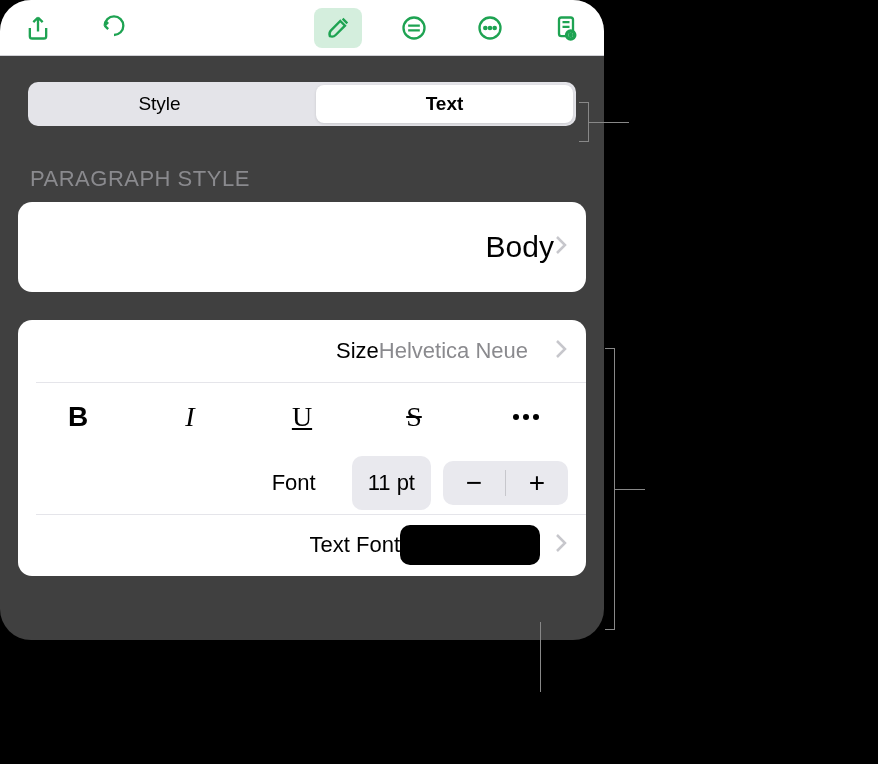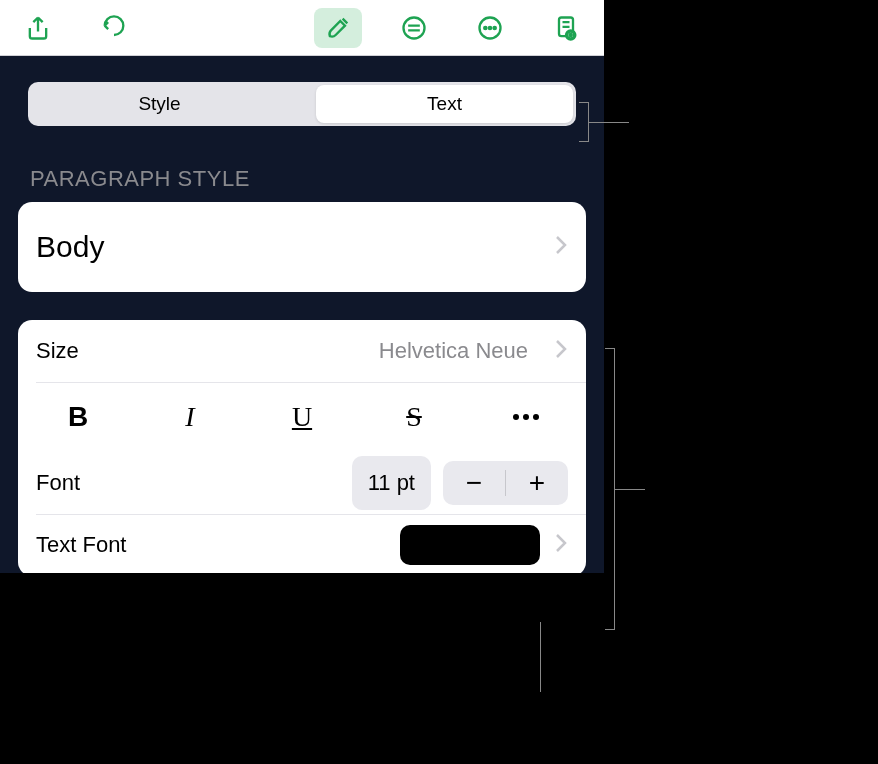--- a/index.html
+++ b/index.html
@@ -9,27 +9,28 @@
       -webkit-font-smoothing: antialiased;
     }
     body {
       font-family: -apple-system, BlinkMacSystemFont, "Helvetica Neue", sans-serif;
       background: #000;
       width: 878px;
       height: 764px;
       position: relative;
     }
     .panel {
-      background: #0f172a;
+      background: #404040;
       width: 604px;
-      height: 573px;
+      height: 640px;
       position: absolute;
       left: 0;
       top: 0;
       overflow: hidden;
+      border-radius: 31px;
     }
     .toolbar {
       height: 56px;
       background: #fff;
       display: flex;
       align-items: center;
       justify-content: space-between;
       padding: 0 14px;
       border-bottom: 1px solid #d1d1d6;
     }
@@ -72,42 +73,42 @@
       display: flex;
       align-items: center;
       justify-content: center;
       font-size: 19px;
       color: #000;
       border-radius: 8px;
     }
     .seg.active {
       background: #fff;
       box-shadow: 0 1px 3px rgba(0,0,0,0.12);
-      font-weight: 400;
+      font-weight: 700;
       margin-left: 28px;
     }
     .body-area {
       padding: 0 18px;
     }
     .section-header {
       font-size: 22px;
       letter-spacing: 0.5px;
       color: #8a8a8e;
       text-transform: uppercase;
       padding: 22px 12px 10px;
     }
     .card {
       background: #fff;
       border-radius: 14px;
       overflow: hidden;
     }
     .row {
       display: flex;
       align-items: center;
-      justify-content: space-between;
+      justify-content: flex-end;
       padding: 0 18px;
       min-height: 62px;
       position: relative;
     }
     .row + .row::before {
       content: "";
       position: absolute;
       left: 18px;
       right: 0;
       top: 0;
@@ -184,20 +185,21 @@
       display: flex;
       align-items: center;
       gap: 12px;
     }
     .size-pill {
       background: #e9e9ee;
       border-radius: 10px;
       padding: 14px 16px;
       font-size: 22px;
       color: #000;
+      margin-left: 36px;
     }
     .stepper {
       display: flex;
       background: #e9e9ee;
       border-radius: 10px;
       height: 44px;
       align-items: center;
     }
     .stepper-btn {
       width: 62px;

